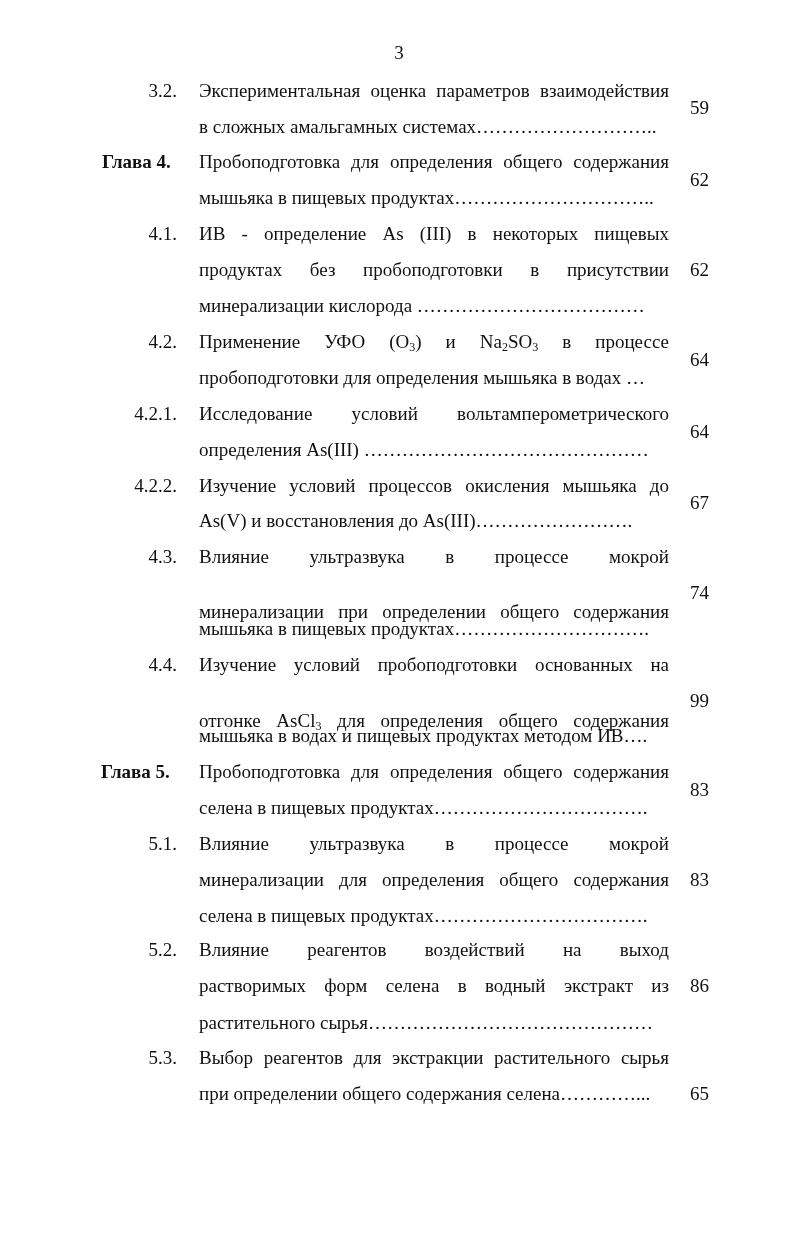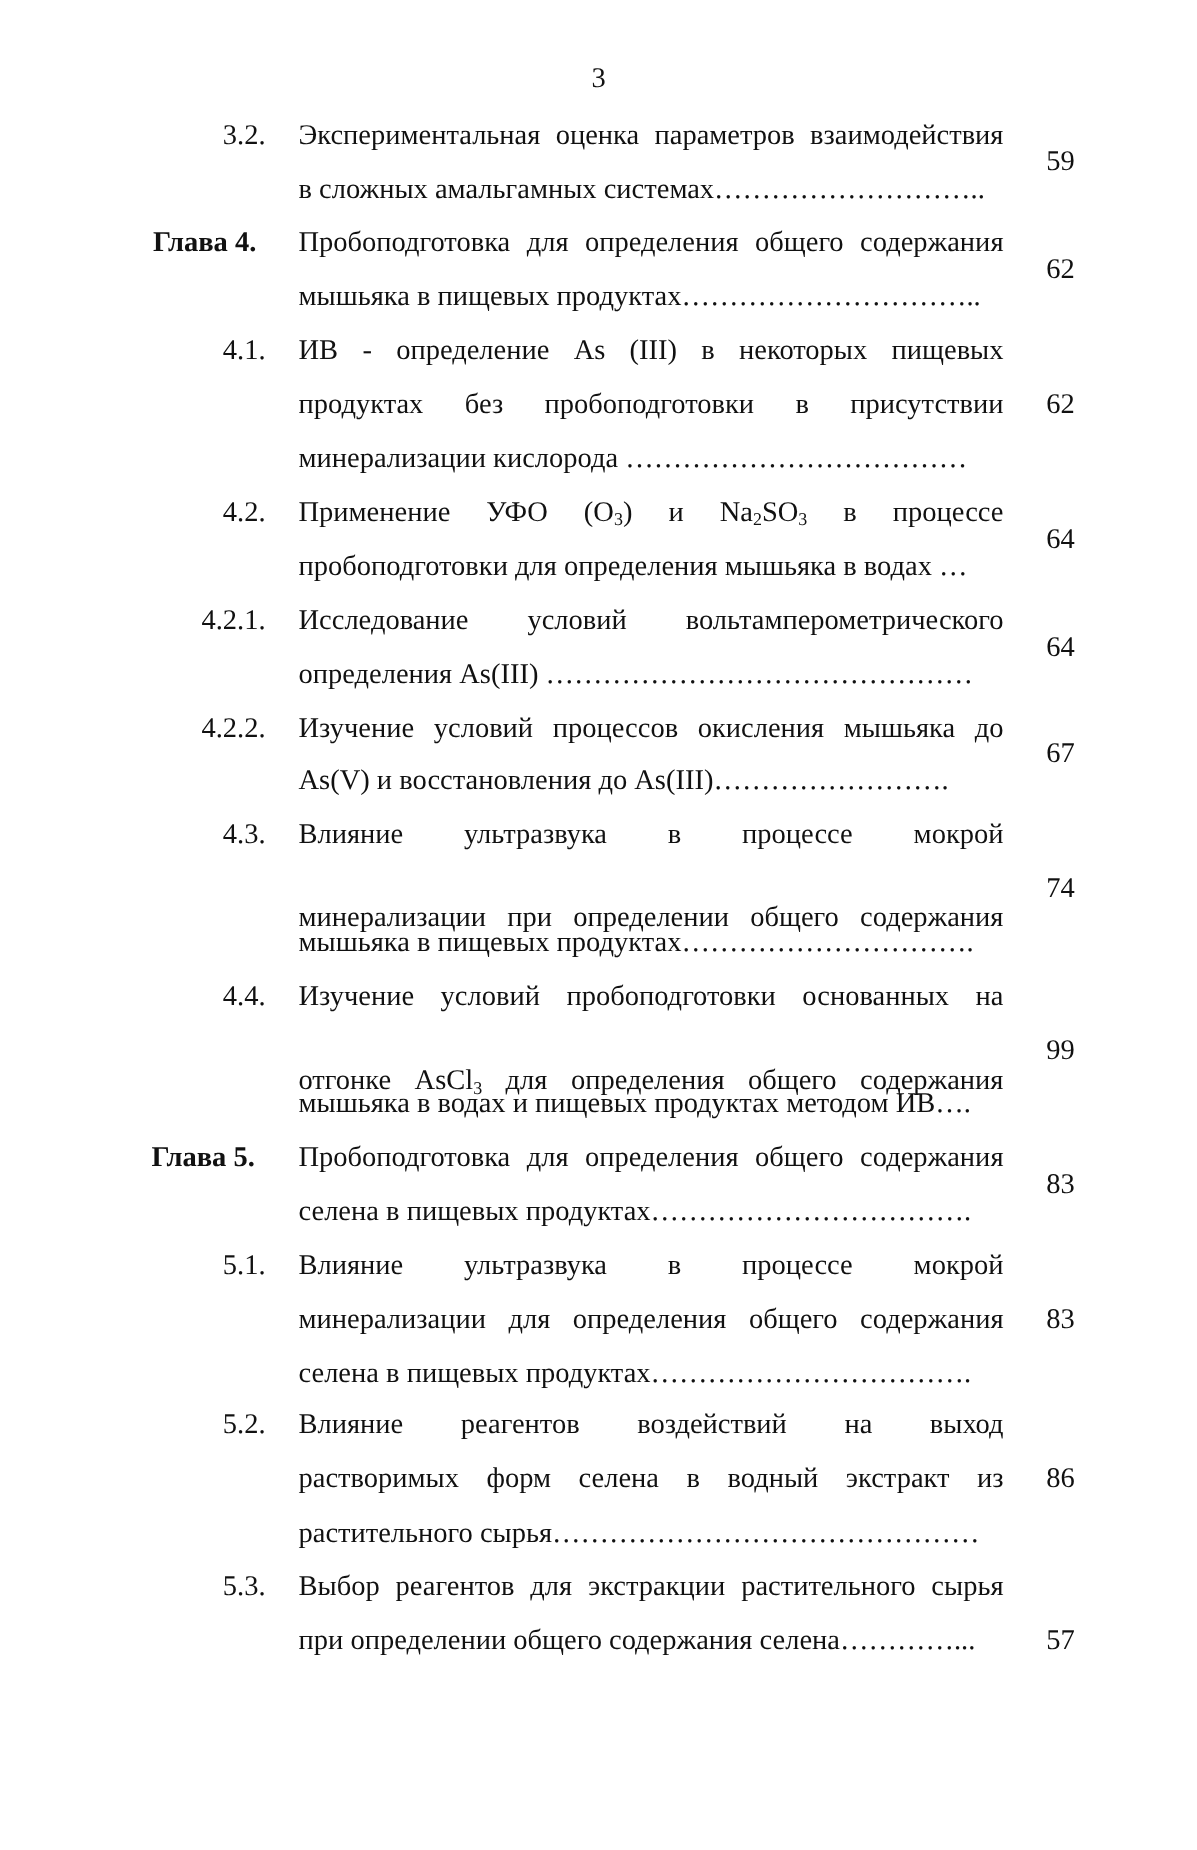--- a/index.html
+++ b/index.html
@@ -6,21 +6,21 @@
   body { width:798px; height:1233px; position:relative; overflow:hidden;
          font-family:"Liberation Serif", serif; color:#111111; font-size:19px; }
   .page-number { position:absolute; left:0; width:798px; top:42px; text-align:center; font-size:19px; }
   .entry { position:absolute; left:0; width:798px; }
   .num { position:absolute; text-align:left; white-space:nowrap; }
   .num.sub { right:621px; }
   .num.chapter { left:90px; font-weight:bold;margin-left:12px; }
   .num.chapter2 { left:101px; font-weight:bold; }
   .line { position:absolute; left:199px; width:470px; white-space:nowrap; line-height:22px; }
   .line.justify { text-align:justify; text-align-last:justify; white-space:normal; }
-  .pg { position:absolute; left:690px; width:34px; text-align:center; }
+  .pg { position:absolute; left:690px; width:34px; text-align:left; }
   sub { font-size:12px; vertical-align:-3px; line-height:0; }
 </style>
 </head>
 <body>
 
 <div class="page-number">3</div>
 
 <div class="entry">
   <span class="num sub" style="top:80px">3.2.</span>
   <span class="line justify" style="top:80px">Экспериментальная оценка параметров взаимодействия</span>
@@ -100,14 +100,14 @@
   <span class="line justify" style="top:939px">Влияние  реагентов  воздействий  на  выход</span>
   <span class="line justify" style="top:975px">растворимых форм  селена в водный экстракт из</span>
   <span class="line" style="top:1012px">растительного сырья………………………………………</span>
   <span class="pg" style="top:975px">86</span>
 </div>
 
 <div class="entry">
   <span class="num sub" style="top:1047px">5.3.</span>
   <span class="line justify" style="top:1047px">Выбор  реагентов для  экстракции растительного сырья</span>
   <span class="line" style="top:1083px">при определении общего содержания  селена…………...</span>
-  <span class="pg" style="top:1083px">57</span>
+  <span class="pg" style="top:1083px">65</span>
 </div>
 
 </body></html>

